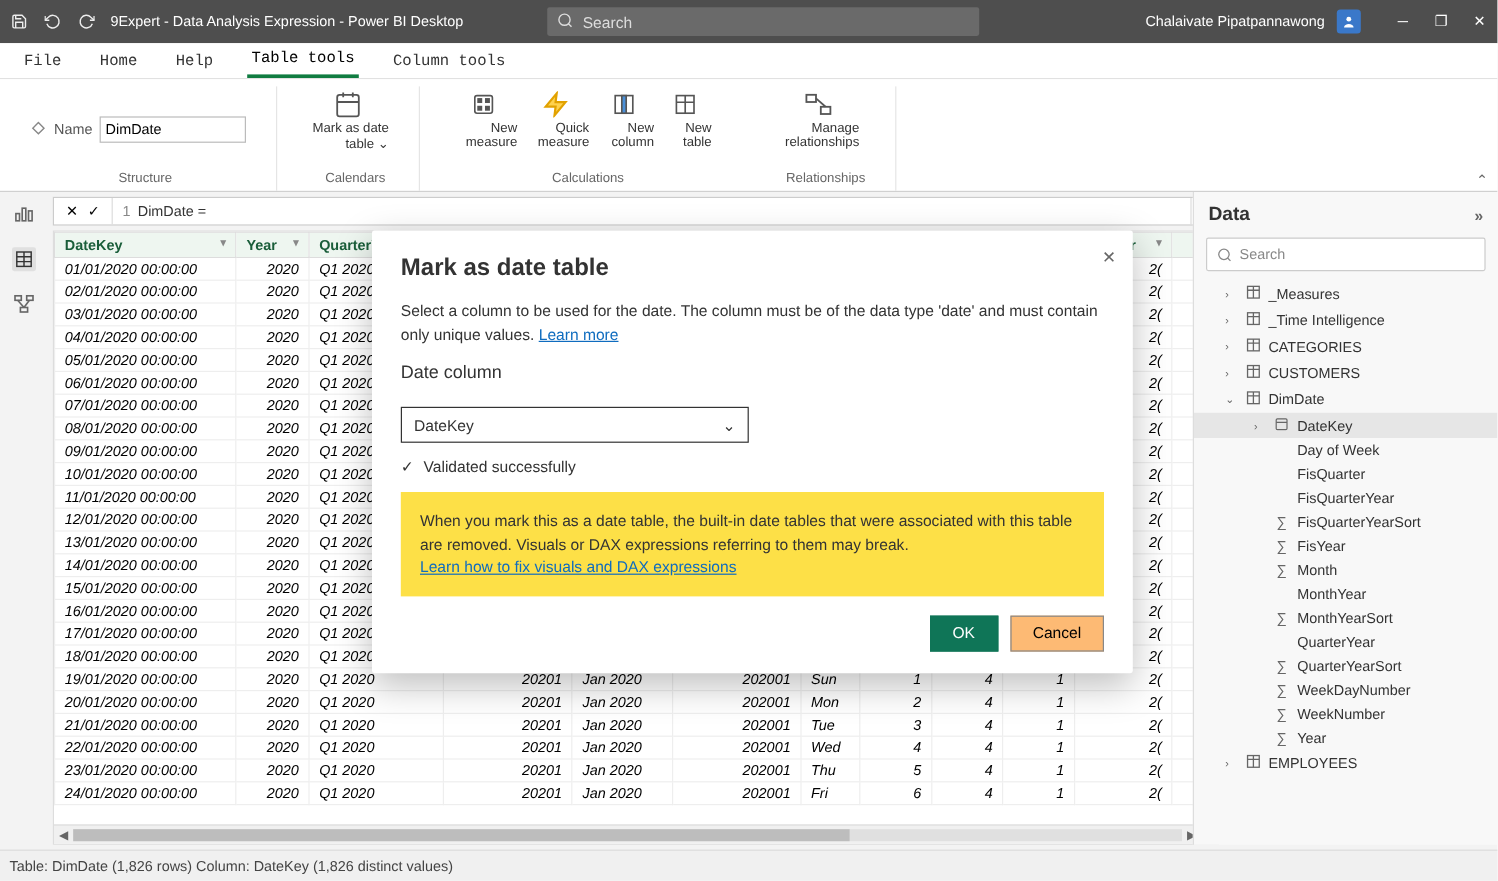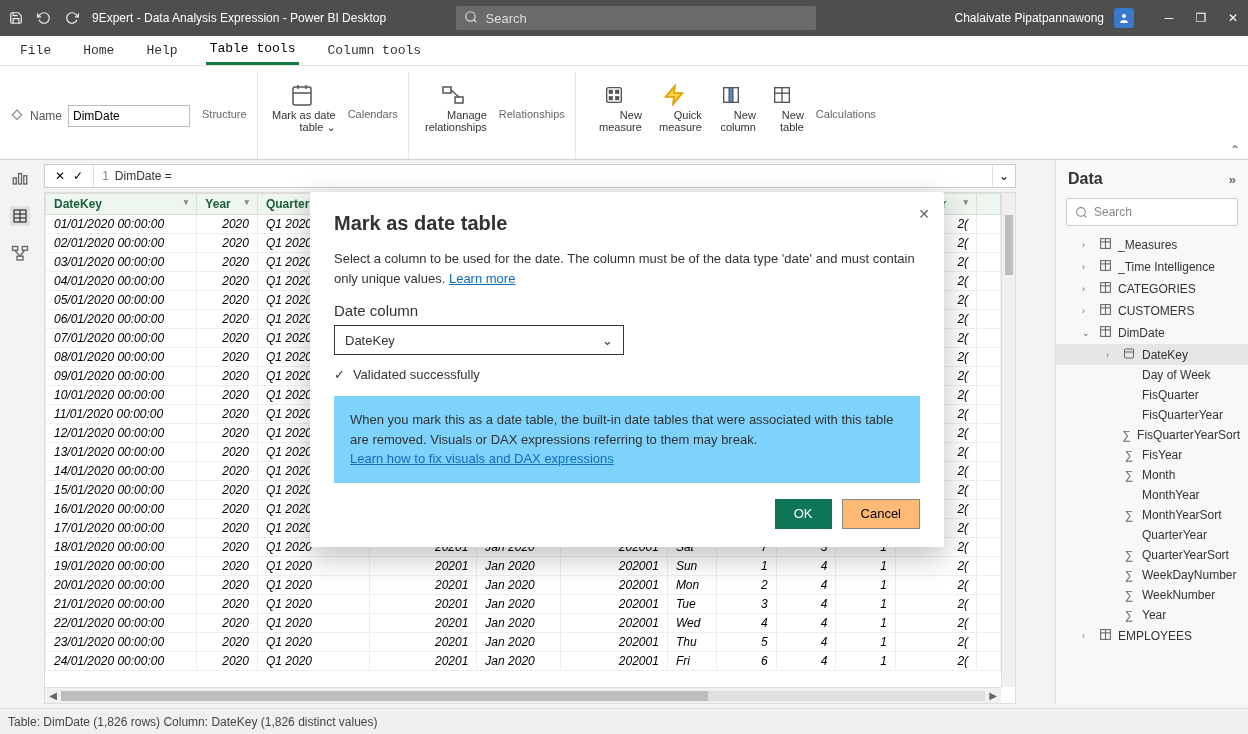--- a/index.html
+++ b/index.html
@@ -18,21 +18,21 @@
 .titlebar .win-controls { display: flex; gap: 18px; margin-left: 18px; }
 .titlebar .win-controls span { width: 14px; text-align: center; font-size: 12px; }
 
 
 .ribbon-tabs { height: 30px; background: #fff; display: flex; align-items: flex-end; padding: 0 16px; border-bottom: 1px solid #e1e1e1; gap: 24px; font-size: 13px; color: #333; }
 .ribbon-tab { height: 30px; display: flex; align-items: center; padding: 0 4px; cursor: pointer; font-family: Liberation Mono, monospace; }
 .ribbon-tab.active { border-bottom: 3px solid #107c41; color: #000; font-weight: 400; }
 
 
 .ribbon { height: 94px; background: #fff; border-bottom: 1px solid #d0d0d0; display: flex; padding-top: 6px; position: relative; }
-.ribbon-group { display: flex; flex-direction: row; align-items: center; border-right: 1px solid #e5e5e5; padding: 0 10px; }
+.ribbon-group { display: flex; flex-direction: column; align-items: center; border-right: 1px solid #e5e5e5; padding: 0 25px; }
 .ribbon-group .row { display: flex; align-items: center; gap: 4px; flex: 1; }
 .ribbon-group .group-label { font-size: 11px; color: #666; height: 16px; margin-left: 12px; }
 .name-field { display: flex; align-items: center; gap: 6px; font-size: 12px; color: #555; }
 .name-input { width: 122px; height: 22px; border: 1px solid #bbb; font-size: 12px; padding: 0 4px; }
 .big-btn { display: flex; flex-direction: column; align-items: center; justify-content: flex-start; width: 68px; height: 70px; font-size: 11px; color: #333; text-align: right; gap: 2px; cursor: pointer; padding-top: 2px; }
 .big-btn .bicon { width: 28px; height: 24px; display: inline-flex; align-items: center; justify-content: center; font-size: 18px; }
 .collapse-caret { position: absolute; right: 8px; bottom: 2px; font-size: 12px; color: #666; }
 
 
 .left-rail { position: absolute; left: 0; top: 160px; width: 40px; bottom: 30px; background: #f3f3f3; display: flex; flex-direction: column; align-items: center; padding-top: 8px; gap: 18px; }
@@ -55,43 +55,43 @@
 table.grid td.num { text-align: right; font-style: italic; }
 table.grid td.it { font-style: italic; }
 .grid-hscroll { position: absolute; left: 0; right: 14px; bottom: 0; height: 16px; background: #f0f0f0; border-top: 1px solid #ddd; display: flex; align-items: center; }
 .grid-hscroll .arrow { width: 16px; text-align: center; font-size: 10px; color: #666; }
 .grid-hscroll .track { flex: 1; height: 10px; background: #e0e0e0; position: relative; }
 .grid-hscroll .thumb { position: absolute; left: 0; width: 70%; top: 0; bottom: 0; background: #bdbdbd; }
 .grid-vscroll { position: absolute; right: 0; top: 0; bottom: 16px; width: 14px; background: #f0f0f0; border-left: 1px solid #ddd; }
 .grid-vscroll .vthumb { position: absolute; top: 22px; width: 8px; left: 3px; height: 60px; background: #bdbdbd; }
 
 
-.data-pane { position: absolute; right: 0; top: 160px; width: 193px; bottom: 30px; background: #f8f8f8; border-left: 1px solid #ddd; display: flex; flex-direction: column; }
+.data-pane { position: absolute; right: 0; top: 160px; width: 254px; bottom: 30px; background: #f8f8f8; border-left: 1px solid #ddd; display: flex; flex-direction: column; }
 .data-pane .dp-head { padding: 10px 12px; font-size: 16px; font-weight: 600; color: #333; display: flex; justify-content: space-between; align-items: center; }
 .data-pane .dp-search { margin: 0 10px 8px; height: 28px; border: 1px solid #ccc; background: #fff; display: flex; align-items: center; padding: 0 8px; font-size: 12px; color: #888; gap: 6px; border-radius: 2px; }
 .data-pane .tree { flex: 1; overflow-y: auto; font-size: 12px; }
 .tree-item { display: flex; align-items: center; gap: 6px; padding: 3px 8px; color: #333; cursor: pointer; }
 .tree-item.indent1 { padding-left: 26px; }
 .tree-item.indent2 { padding-left: 50px; }
 .tree-item.indent3 { padding-left: 66px; }
 .tree-item .caret { width: 10px; font-size: 9px; color: #666; }
 .tree-item .ticon { width: 14px; text-align: center; color: #666; font-size: 12px; }
 .tree-item.selected { background: #e6e6e6; }
 
 
 .modal-mask { position: absolute; left: 310px; top: 192px; width: 634px; background: #fff; box-shadow: 0 10px 30px rgba(0,0,0,.25); border-radius: 2px; padding: 20px 24px 18px; z-index: 50; font-size: 13px; color: #333; }
 .modal-mask h2 { font-size: 20px; font-weight: 600; margin-bottom: 14px; }
 .modal-close { position: absolute; right: 14px; top: 14px; font-size: 14px; color: #666; cursor: pointer; }
 .modal-mask p { line-height: 1.5; margin-bottom: 4px; }
 .modal-mask a { color: #0f6cbf; text-decoration: underline; cursor: pointer; }
-.field-label { margin-top: 14px; margin-bottom: 6px; font-size: 15px; }
+.field-label { margin-top: 14px; margin-bottom: 20px; font-size: 15px; }
 .combo { width: 290px; height: 30px; border: 1px solid #333; display: flex; align-items: center; padding: 0 10px; justify-content: space-between; font-size: 13px; cursor: pointer; }
 .validated { display: flex; align-items: center; gap: 8px; margin-top: 12px; font-size: 13px; }
 .validated .chk { font-size: 13px; }
-.infobox { background: #7dd3fc; padding: 14px 16px; margin-top: 14px; font-size: 13px; line-height: 1.5; }
+.infobox { background: #fde047; padding: 14px 16px; margin-top: 14px; font-size: 13px; line-height: 1.5; }
 .modal-actions { display: flex; justify-content: flex-end; gap: 10px; margin-top: 16px; }
 .btn { height: 30px; padding: 0 18px; border: 1px solid #888; background: #fdba74; font-size: 13px; cursor: pointer; display: inline-flex; align-items: center; }
 .btn.primary { background: #0f7557; border-color: #0f7557; color: #fff; }
 
 
 .statusbar { position: absolute; left: 0; right: 0; bottom: 0; height: 26px; background: #f0f0f0; border-top: 1px solid #ddd; font-size: 12px; color: #444; padding: 0 8px; display: flex; align-items: center; }
 </style>
 </head>
 <body>
 
@@ -177,36 +177,20 @@
               <line x1="8" y1="2" x2="8" y2="6"></line>
               <line x1="16" y1="2" x2="16" y2="6"></line>
             </svg>
         </span>
         <span>Mark as date table ⌄</span>
       </div>
     </div>
     <div class="group-label">Calendars</div>
   </div>
 
-  <div class="ribbon-group">
-    <div class="row">
-      <div class="big-btn">
-        <span class="bicon">
-          <svg width="24" height="24" viewBox="0 0 24 24" fill="none" stroke="#555" stroke-width="1.5">
-              <rect x="2" y="4" width="8" height="6"></rect>
-              <rect x="14" y="14" width="8" height="6"></rect>
-              <line x1="10" y1="7" x2="18" y2="14"></line>
-            </svg>
-        </span>
-        <span>Manage relationships</span>
-      </div>
-    </div>
-    <div class="group-label">Relationships</div>
-  </div>
-
   <div class="ribbon-group" style="border-right:none">
     <div class="row">
       <div class="big-btn" style="width:56px">
         <span class="bicon">
           <svg width="22" height="22" viewBox="0 0 24 24" fill="none" stroke="#555" stroke-width="1.5">
               <rect x="4" y="4" width="16" height="16" rx="2"></rect>
               <rect x="7" y="7" width="3" height="3" fill="#555"></rect>
               <rect x="14" y="7" width="3" height="3" fill="#555"></rect>
               <rect x="7" y="14" width="3" height="3" fill="#555"></rect>
               <rect x="14" y="14" width="3" height="3" fill="#555"></rect>
@@ -237,20 +221,36 @@
               <rect x="4" y="4" width="16" height="16"></rect>
               <line x1="4" y1="10" x2="20" y2="10"></line>
               <line x1="12" y1="4" x2="12" y2="20"></line>
             </svg>
         </span>
         <span>New table</span>
       </div>
     </div>
     <div class="group-label">Calculations</div>
   </div>
+
+  <div class="ribbon-group">
+    <div class="row">
+      <div class="big-btn">
+        <span class="bicon">
+          <svg width="24" height="24" viewBox="0 0 24 24" fill="none" stroke="#555" stroke-width="1.5">
+              <rect x="2" y="4" width="8" height="6"></rect>
+              <rect x="14" y="14" width="8" height="6"></rect>
+              <line x1="10" y1="7" x2="18" y2="14"></line>
+            </svg>
+        </span>
+        <span>Manage relationships</span>
+      </div>
+    </div>
+    <div class="group-label">Relationships</div>
+  </div>
   <span class="collapse-caret">⌃</span>
 </div>
 
 <div class="left-rail">
   <div class="rail-icon">
     <svg width="18" height="18" viewBox="0 0 24 24" fill="none" stroke="#666" stroke-width="1.8">
         <rect x="3" y="12" width="4" height="8"></rect>
         <rect x="10" y="6" width="4" height="14"></rect>
         <rect x="17" y="9" width="4" height="11"></rect>
       </svg>

